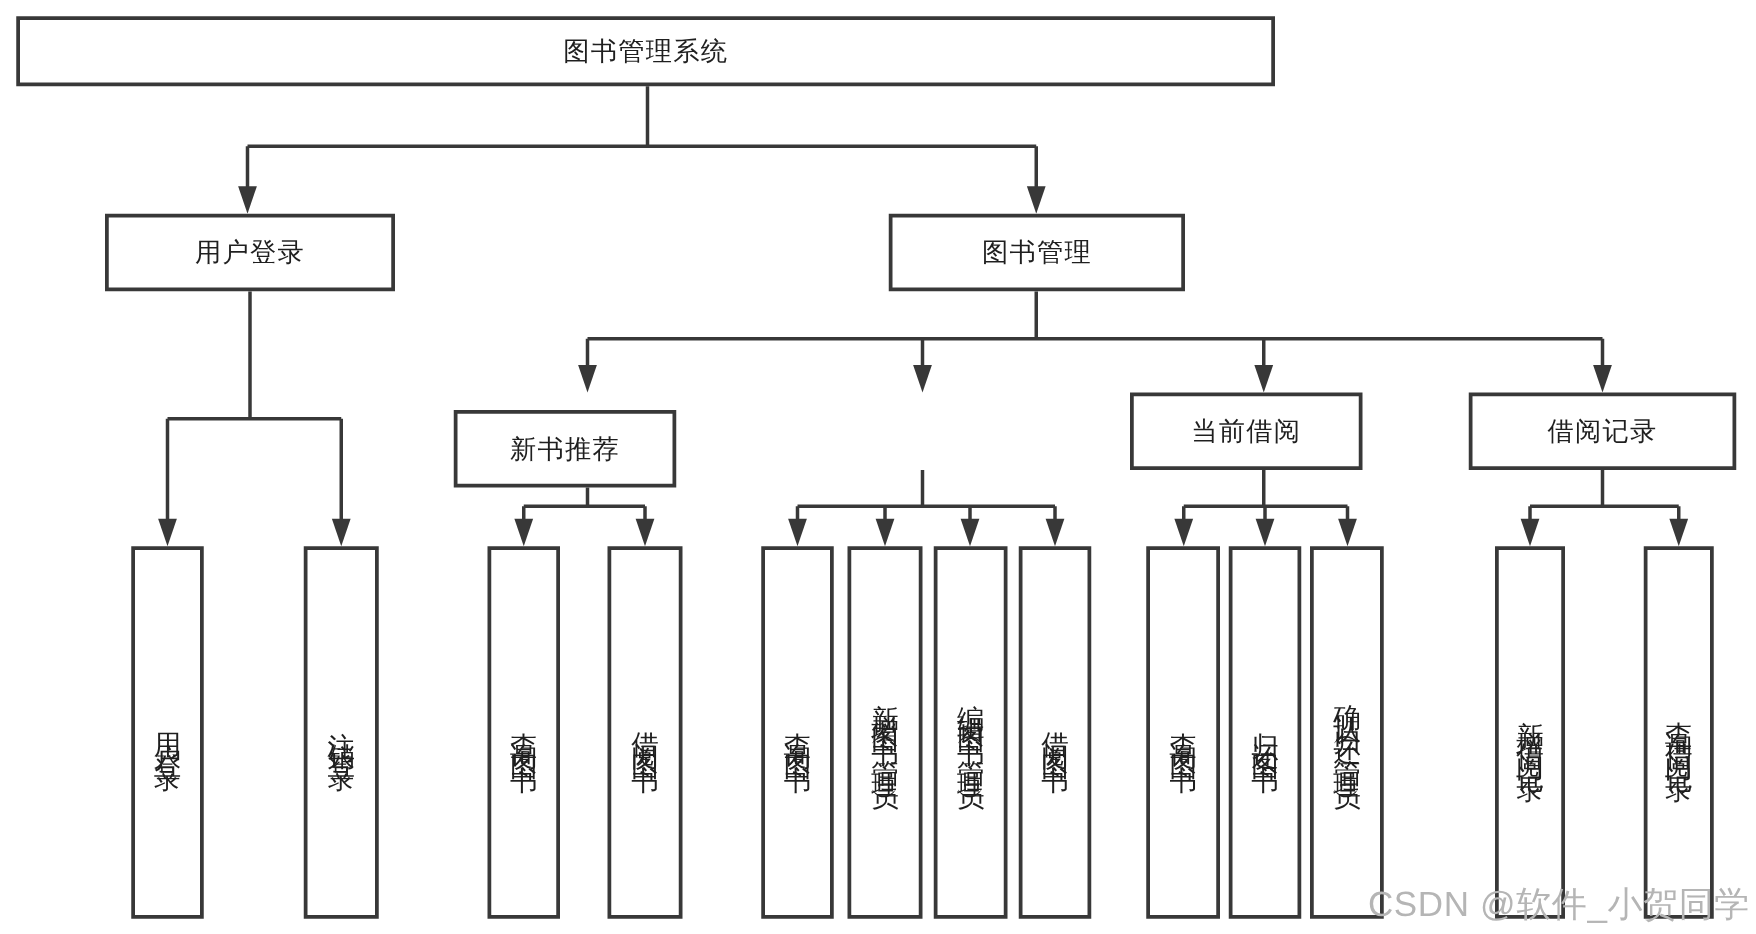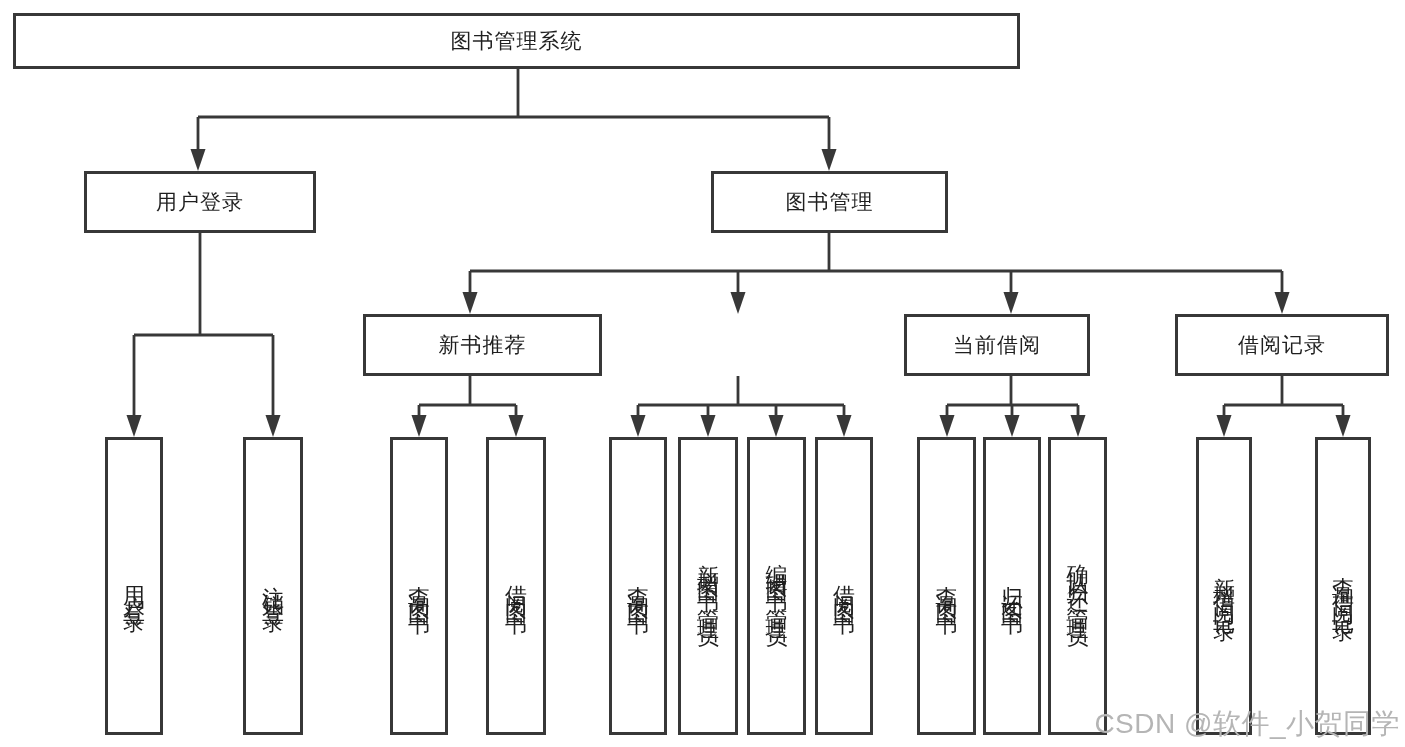--- a/index.html
+++ b/index.html
@@ -140,21 +140,21 @@
     <span>图书管理系统</span>
   </div>
 
   <div class="node hbox" style="left:84px; top:171px; width:232px; height:62px;">
     <span>用户登录</span>
   </div>
   <div class="node hbox" style="left:711px; top:171px; width:237px; height:62px;">
     <span>图书管理</span>
   </div>
 
-  <div class="node hbox" style="left:363px; top:314px; width:239px; height:62px;">
+  <div class="node hbox" style="left:363px; top:328px; width:178px; height:62px;">
     <span>新书推荐</span>
   </div>
   <div class="node hbox" style="left:904px; top:314px; width:186px; height:62px;">
     <span>当前借阅</span>
   </div>
   <div class="node hbox" style="left:1175px; top:314px; width:214px; height:62px;">
     <span>借阅记录</span>
   </div>
 
   <div class="node vbox" style="left:105px; top:437px; width:58px; height:298px;">

